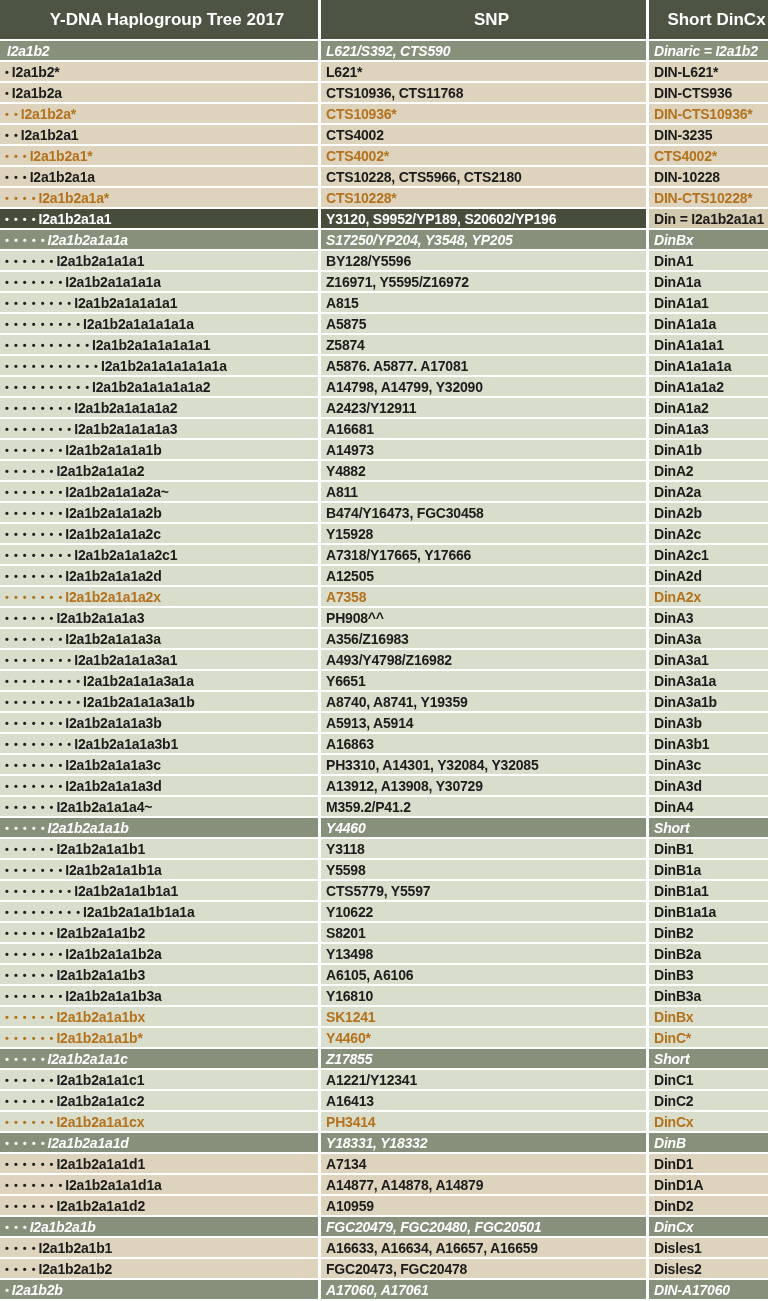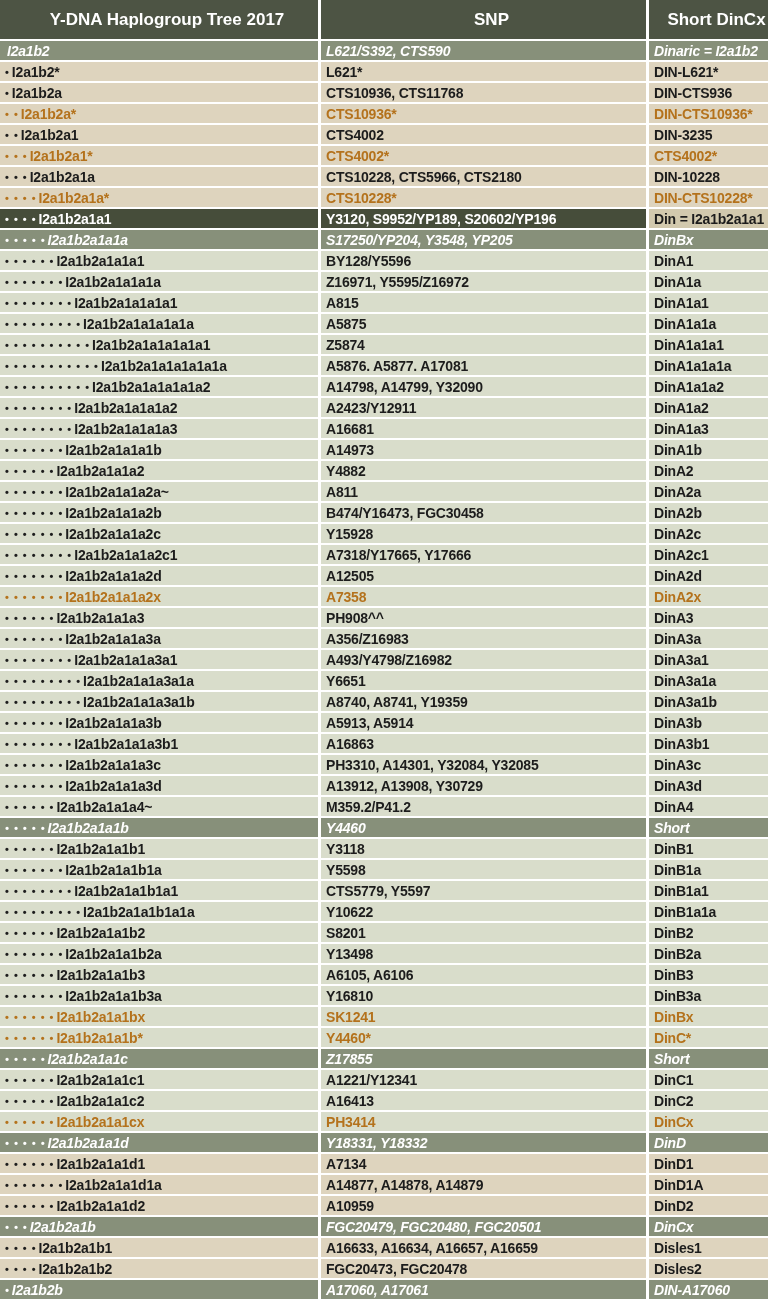--- a/index.html
+++ b/index.html
@@ -537,21 +537,21 @@
     <div class="cell c2">PH3414</div>
     <div class="cell c3">DinCx</div>
   </div>
 
   <div class="row row-section">
     <div class="cell c1">
       <span class="dots">• • • • • </span>
       <span class="nm">I2a1b2a1a1d</span>
     </div>
     <div class="cell c2">Y18331, Y18332</div>
-    <div class="cell c3">DinD</div>
+    <div class="cell c3">DinB</div>
   </div>
 
   <div class="row row-tan">
     <div class="cell c1">
       <span class="dots">• • • • • • </span>
       <span class="nm">I2a1b2a1a1d1</span>
     </div>
     <div class="cell c2">A7134</div>
     <div class="cell c3">DinD1</div>
   </div>

